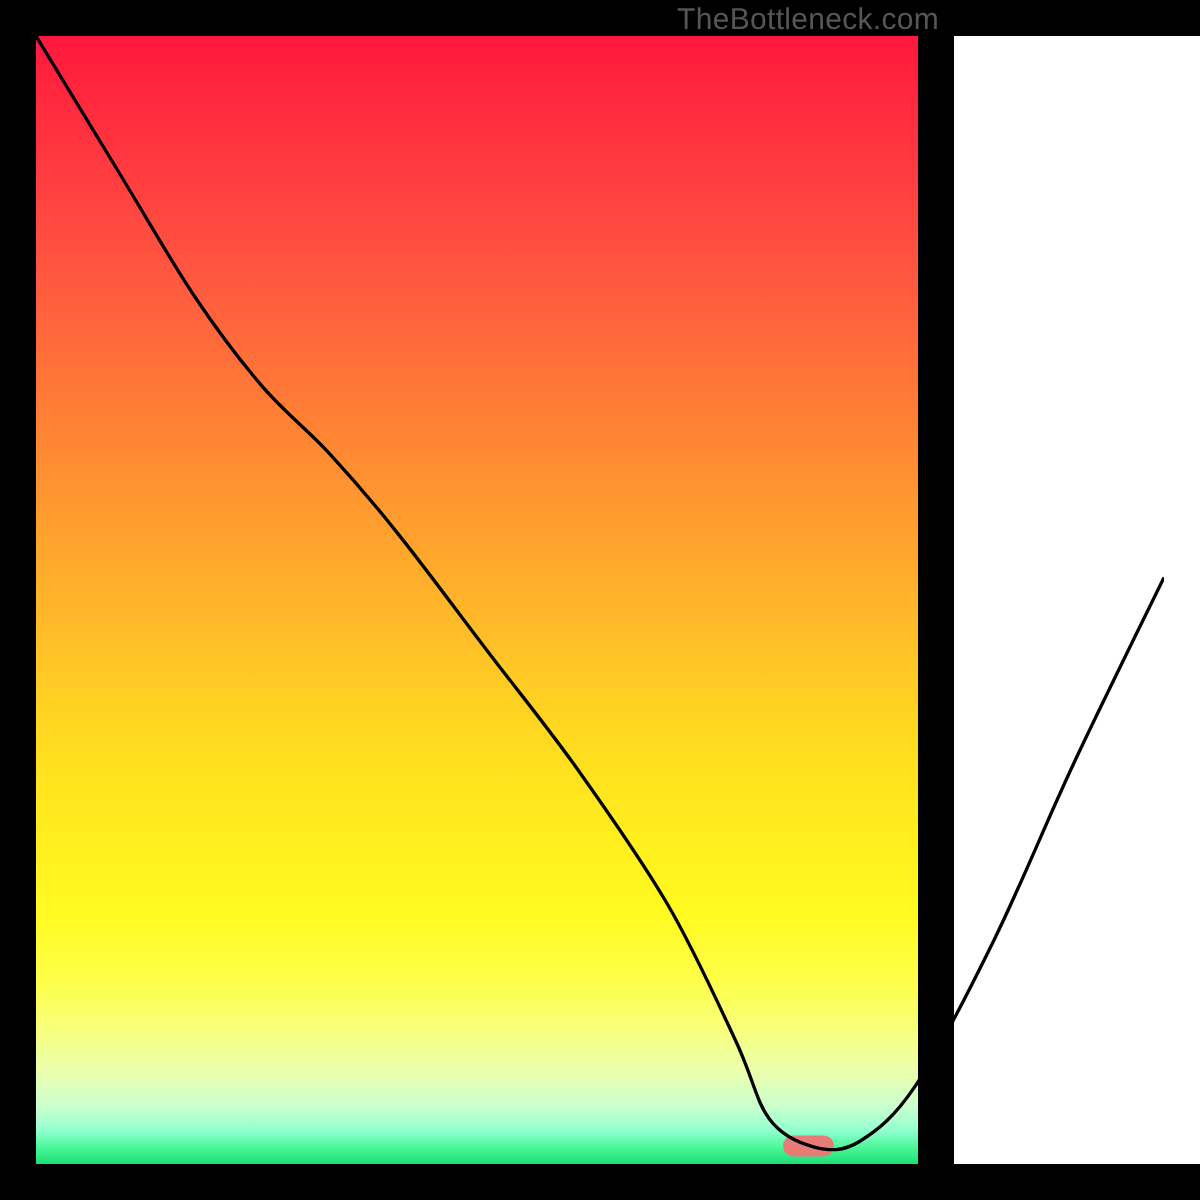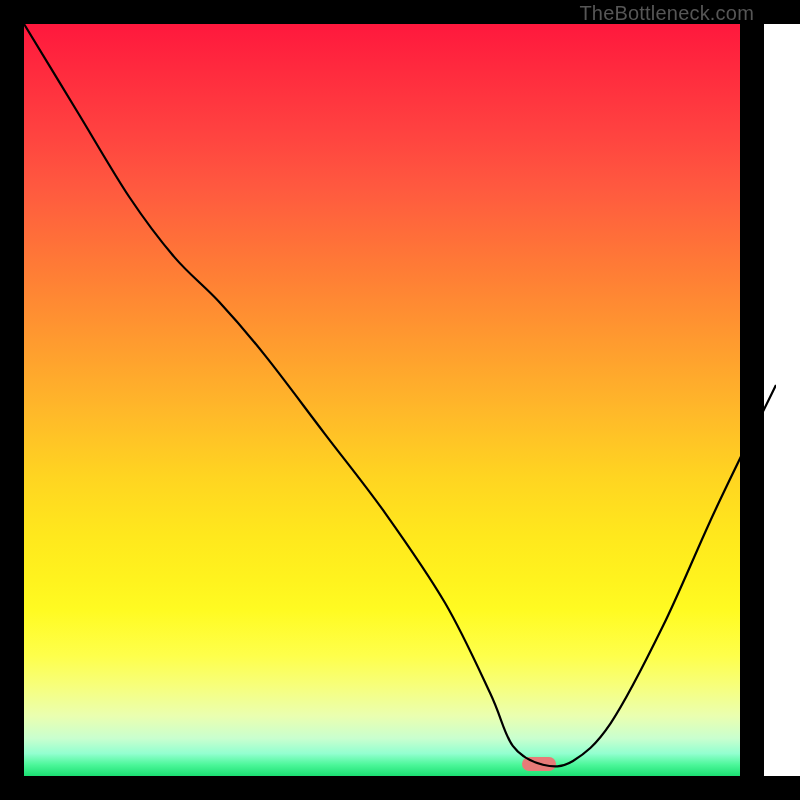--- a/index.html
+++ b/index.html
@@ -5,21 +5,21 @@
   html, body {
     margin: 0;
     padding: 0;
     width: 800px;
     height: 800px;
     background: #ffffff;
     font-family: Arial, Helvetica, sans-serif;
   }
   .frame {
     position: relative;
-    width: 764px;
+    width: 636px;
     height: 800px;
     background: #ffffff;
   }
   .border-top, .border-bottom {
     position: absolute;
     left: 0;
     width: 800px;
     height: 28px; 
     background: #000000;
   }

